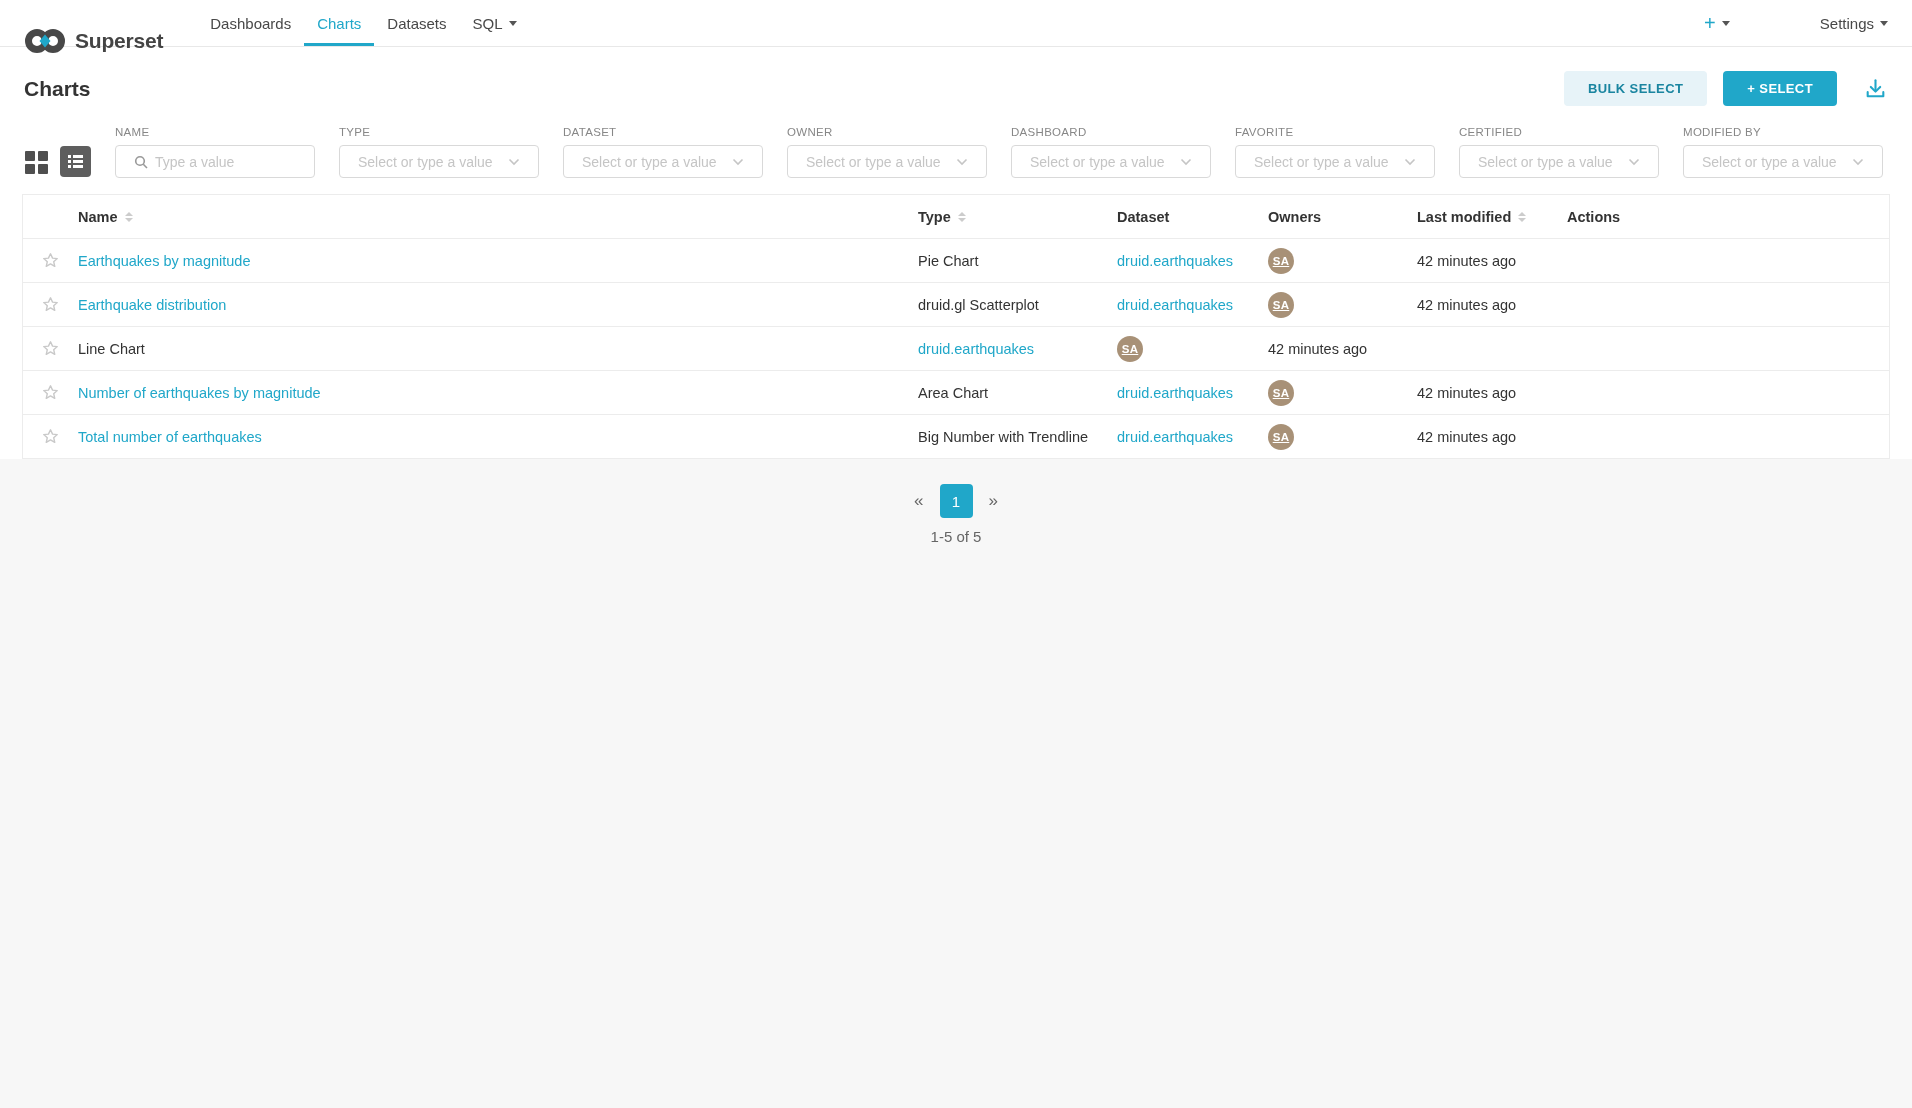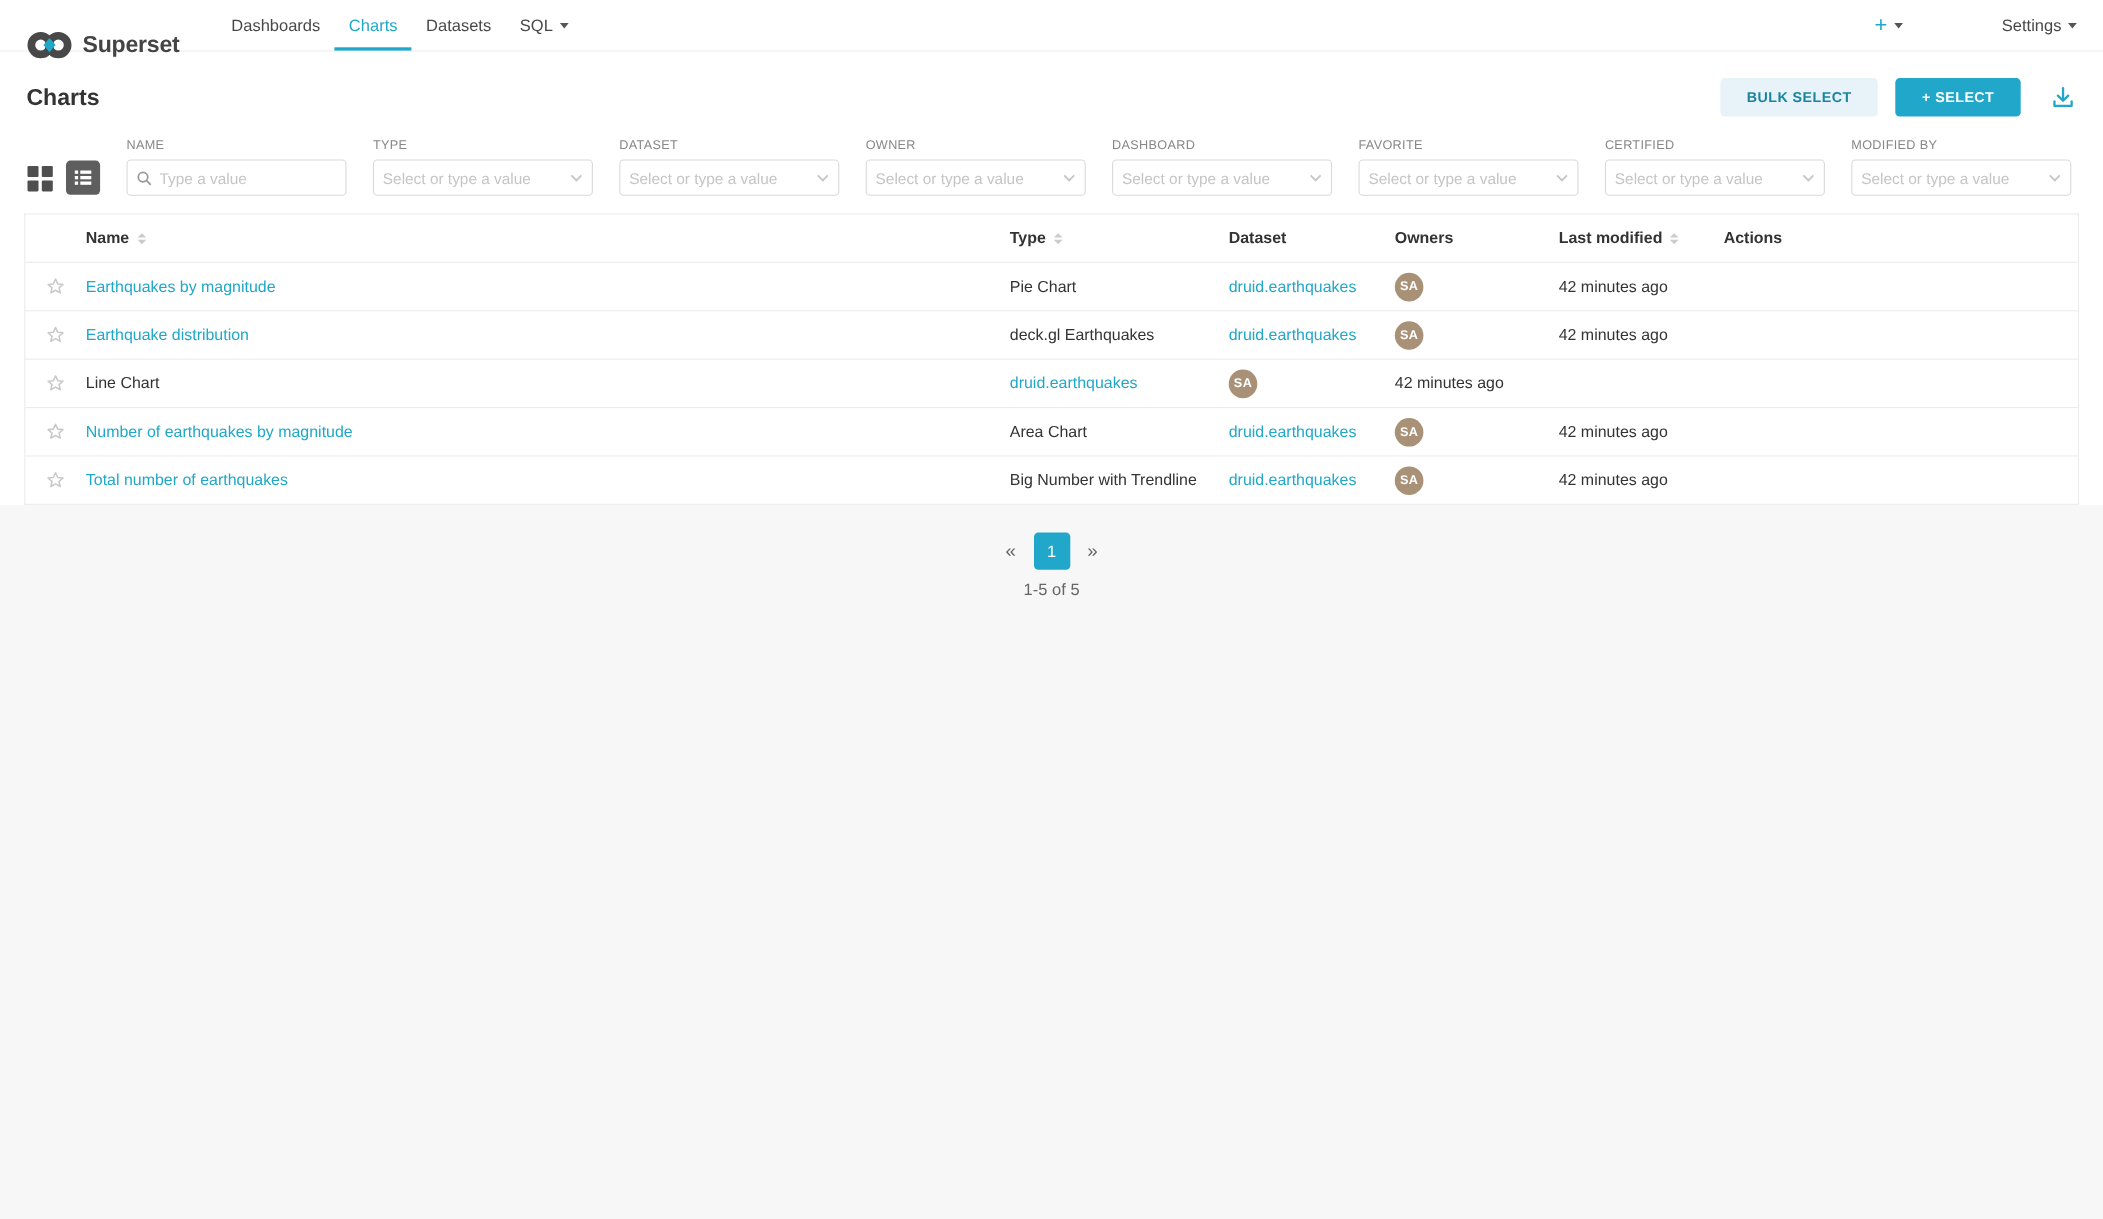--- a/index.html
+++ b/index.html
@@ -61,21 +61,21 @@
     display:flex; align-items:center; justify-content:center; cursor:pointer;
   }
   .filter { width:200px; margin-right:24px; }
   .filter:last-child { margin-right:0; }
   .filter-label {
     display:block; font-size:11.5px; color:#878787; letter-spacing:0.3px;
     margin-bottom:7px; font-weight:400;
   }
   .filter-control {
     height:33px; border:1px solid #D9D9D9; border-radius:4px; background:#fff;
-    display:flex; align-items:center; padding:0 8px; cursor:pointer;
+    display:flex; align-items:center; padding:0 18px; cursor:pointer;
   }
   .filter-control input {
     border:none; outline:none; width:100%; font-family:inherit;
     font-size:14px; color:#555; background:transparent;
   }
   .filter-control input::placeholder { color:#C5C5C5; }
   .select-placeholder { flex:1; font-size:14px; color:#C5C5C5; white-space:nowrap; overflow:hidden; }
   .search-glyph { margin-right:7px; display:flex; }
   .chev { margin-left:6px; display:flex; }
 
@@ -95,21 +95,21 @@
   .star-cell svg { cursor:pointer; }
   a.tlink { color:#20A7C9; text-decoration:none; font-size:14.5px; cursor:pointer; }
   .sort {
     display:inline-flex; flex-direction:column; gap:2px; margin-left:7px;
   }
   .tri-up { width:0; height:0; border-left:4px solid transparent; border-right:4px solid transparent; border-bottom:4px solid #CCC; }
   .tri-dn { width:0; height:0; border-left:4px solid transparent; border-right:4px solid transparent; border-top:4px solid #CCC; }
   .avatar {
     width:26px; height:26px; border-radius:50%; background:#A89177;
     color:#fff; font-size:11.5px; font-weight:700; display:flex;
-    align-items:center; justify-content:center; letter-spacing:0.3px; cursor:default;
+    align-items:center; justify-content:center; letter-spacing:0.3px; cursor:default;text-decoration:underline;
   }
 
   
   .pagination-zone { padding-top:25px; display:flex; flex-direction:column; align-items:center; }
   .pager { display:flex; align-items:center; gap:7px; }
   .page-arrow {
     color:#666; font-size:17px; padding:4px 9px; cursor:pointer; user-select:none;
   }
   .page-num {
     min-width:33px; height:34px; background:#20A7C9; color:#fff; border-radius:4px;
@@ -343,21 +343,21 @@
 
     <div class="trow">
       <div class="cell star-cell">
         <svg width="17" height="17" viewBox="0 0 24 24" fill="none" stroke="#C9C9C9" stroke-width="2" stroke-linejoin="round">
           <path d="M12 2.5l2.9 6.1 6.6.7-5 4.4 1.5 6.5L12 16.8 6 20.2l1.5-6.5-5-4.4 6.6-.7z"></path>
         </svg>
       </div>
       <div class="cell">
           <a class="tlink">Earthquake distribution</a>
         </div>
-      <div class="cell">deck.gl Earthquakes</div>
+      <div class="cell">druid.gl Scatterplot</div>
       <div class="cell">
           <a class="tlink">druid.earthquakes</a>
         </div>
       <div class="cell">
           <span class="avatar">SA</span>
         </div>
       <div class="cell">42 minutes ago</div>
       <div class="cell"></div>
     </div>
 

